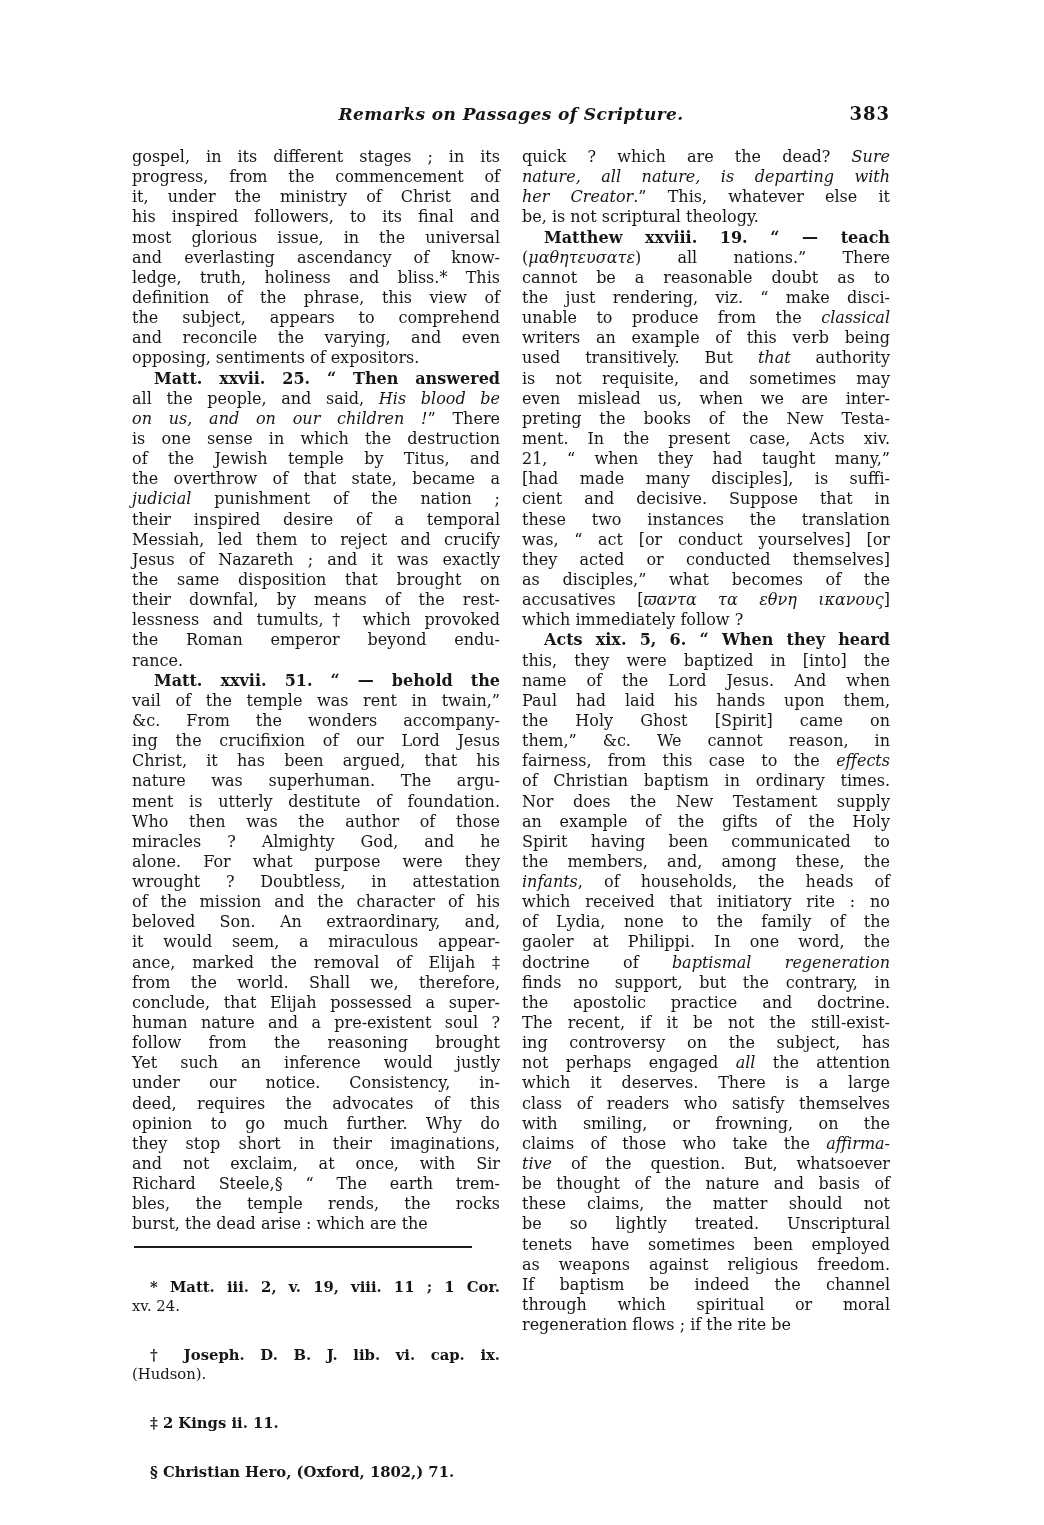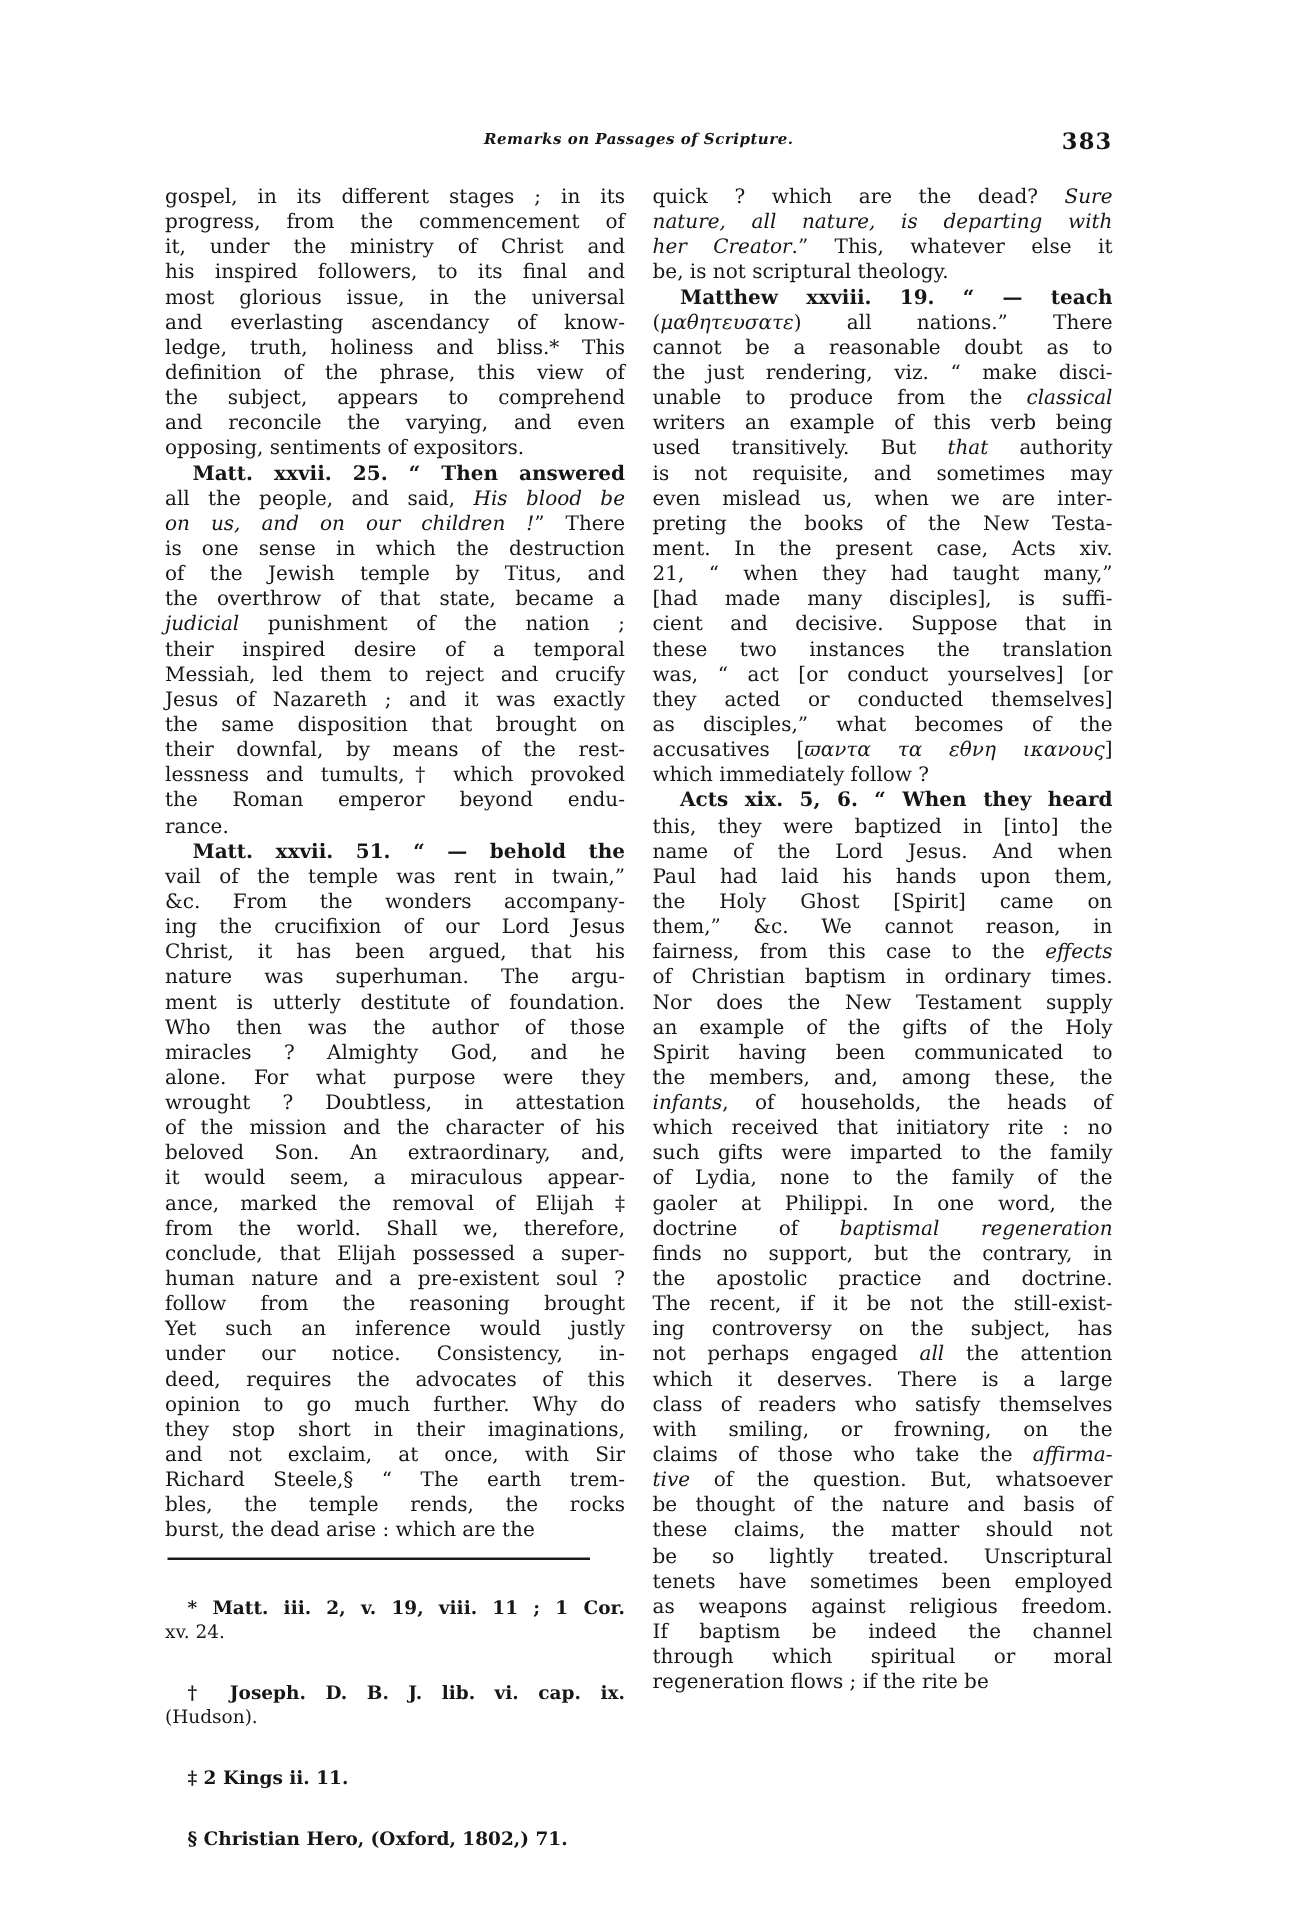--- a/index.html
+++ b/index.html
@@ -17,21 +17,21 @@
     position: absolute;
     top: 104px;
     left: 132px;
     width: 758px;
     height: 26px;
   }
   .running-title {
     text-align: center;
     font-style: italic;
     font-weight: bold;
-    font-size: 12px;
+    font-size: 17px;
     letter-spacing: 0.4px;
   }
   .page-number {
     position: absolute;
     right: 0;
     top: -1px;
     font-weight: bold;
     font-size: 18px;
     letter-spacing: 1px;
   }
@@ -202,21 +202,20 @@
             <div class="line">the Holy Ghost [Spirit] came on</div>
             <div class="line">them,” &amp;c. We cannot reason, in</div>
             <div class="line">fairness, from this case to the <i>effects</i></div>
             <div class="line">of Christian baptism in ordinary times.</div>
             <div class="line">Nor does the New Testament supply</div>
             <div class="line">an example of the gifts of the Holy</div>
             <div class="line">Spirit having been communicated to</div>
             <div class="line">the members, and, among these, the</div>
             <div class="line"><i>infants</i>, of households, the heads of</div>
             <div class="line">which received that initiatory rite : no</div>
-            <div class="line">such gifts were imparted to the family</div>
             <div class="line">of Lydia, none to the family of the</div>
             <div class="line">gaoler at Philippi. In one word, the</div>
             <div class="line">doctrine of <i>baptismal regeneration</i></div>
             <div class="line">finds no support, but the contrary, in</div>
             <div class="line">the apostolic practice and doctrine.</div>
             <div class="line">The recent, if it be not the still-exist-</div>
             <div class="line">ing controversy on the subject, has</div>
             <div class="line">not perhaps engaged <i>all</i> the attention</div>
             <div class="line">which it deserves. There is a large</div>
             <div class="line">class of readers who satisfy themselves</div>

